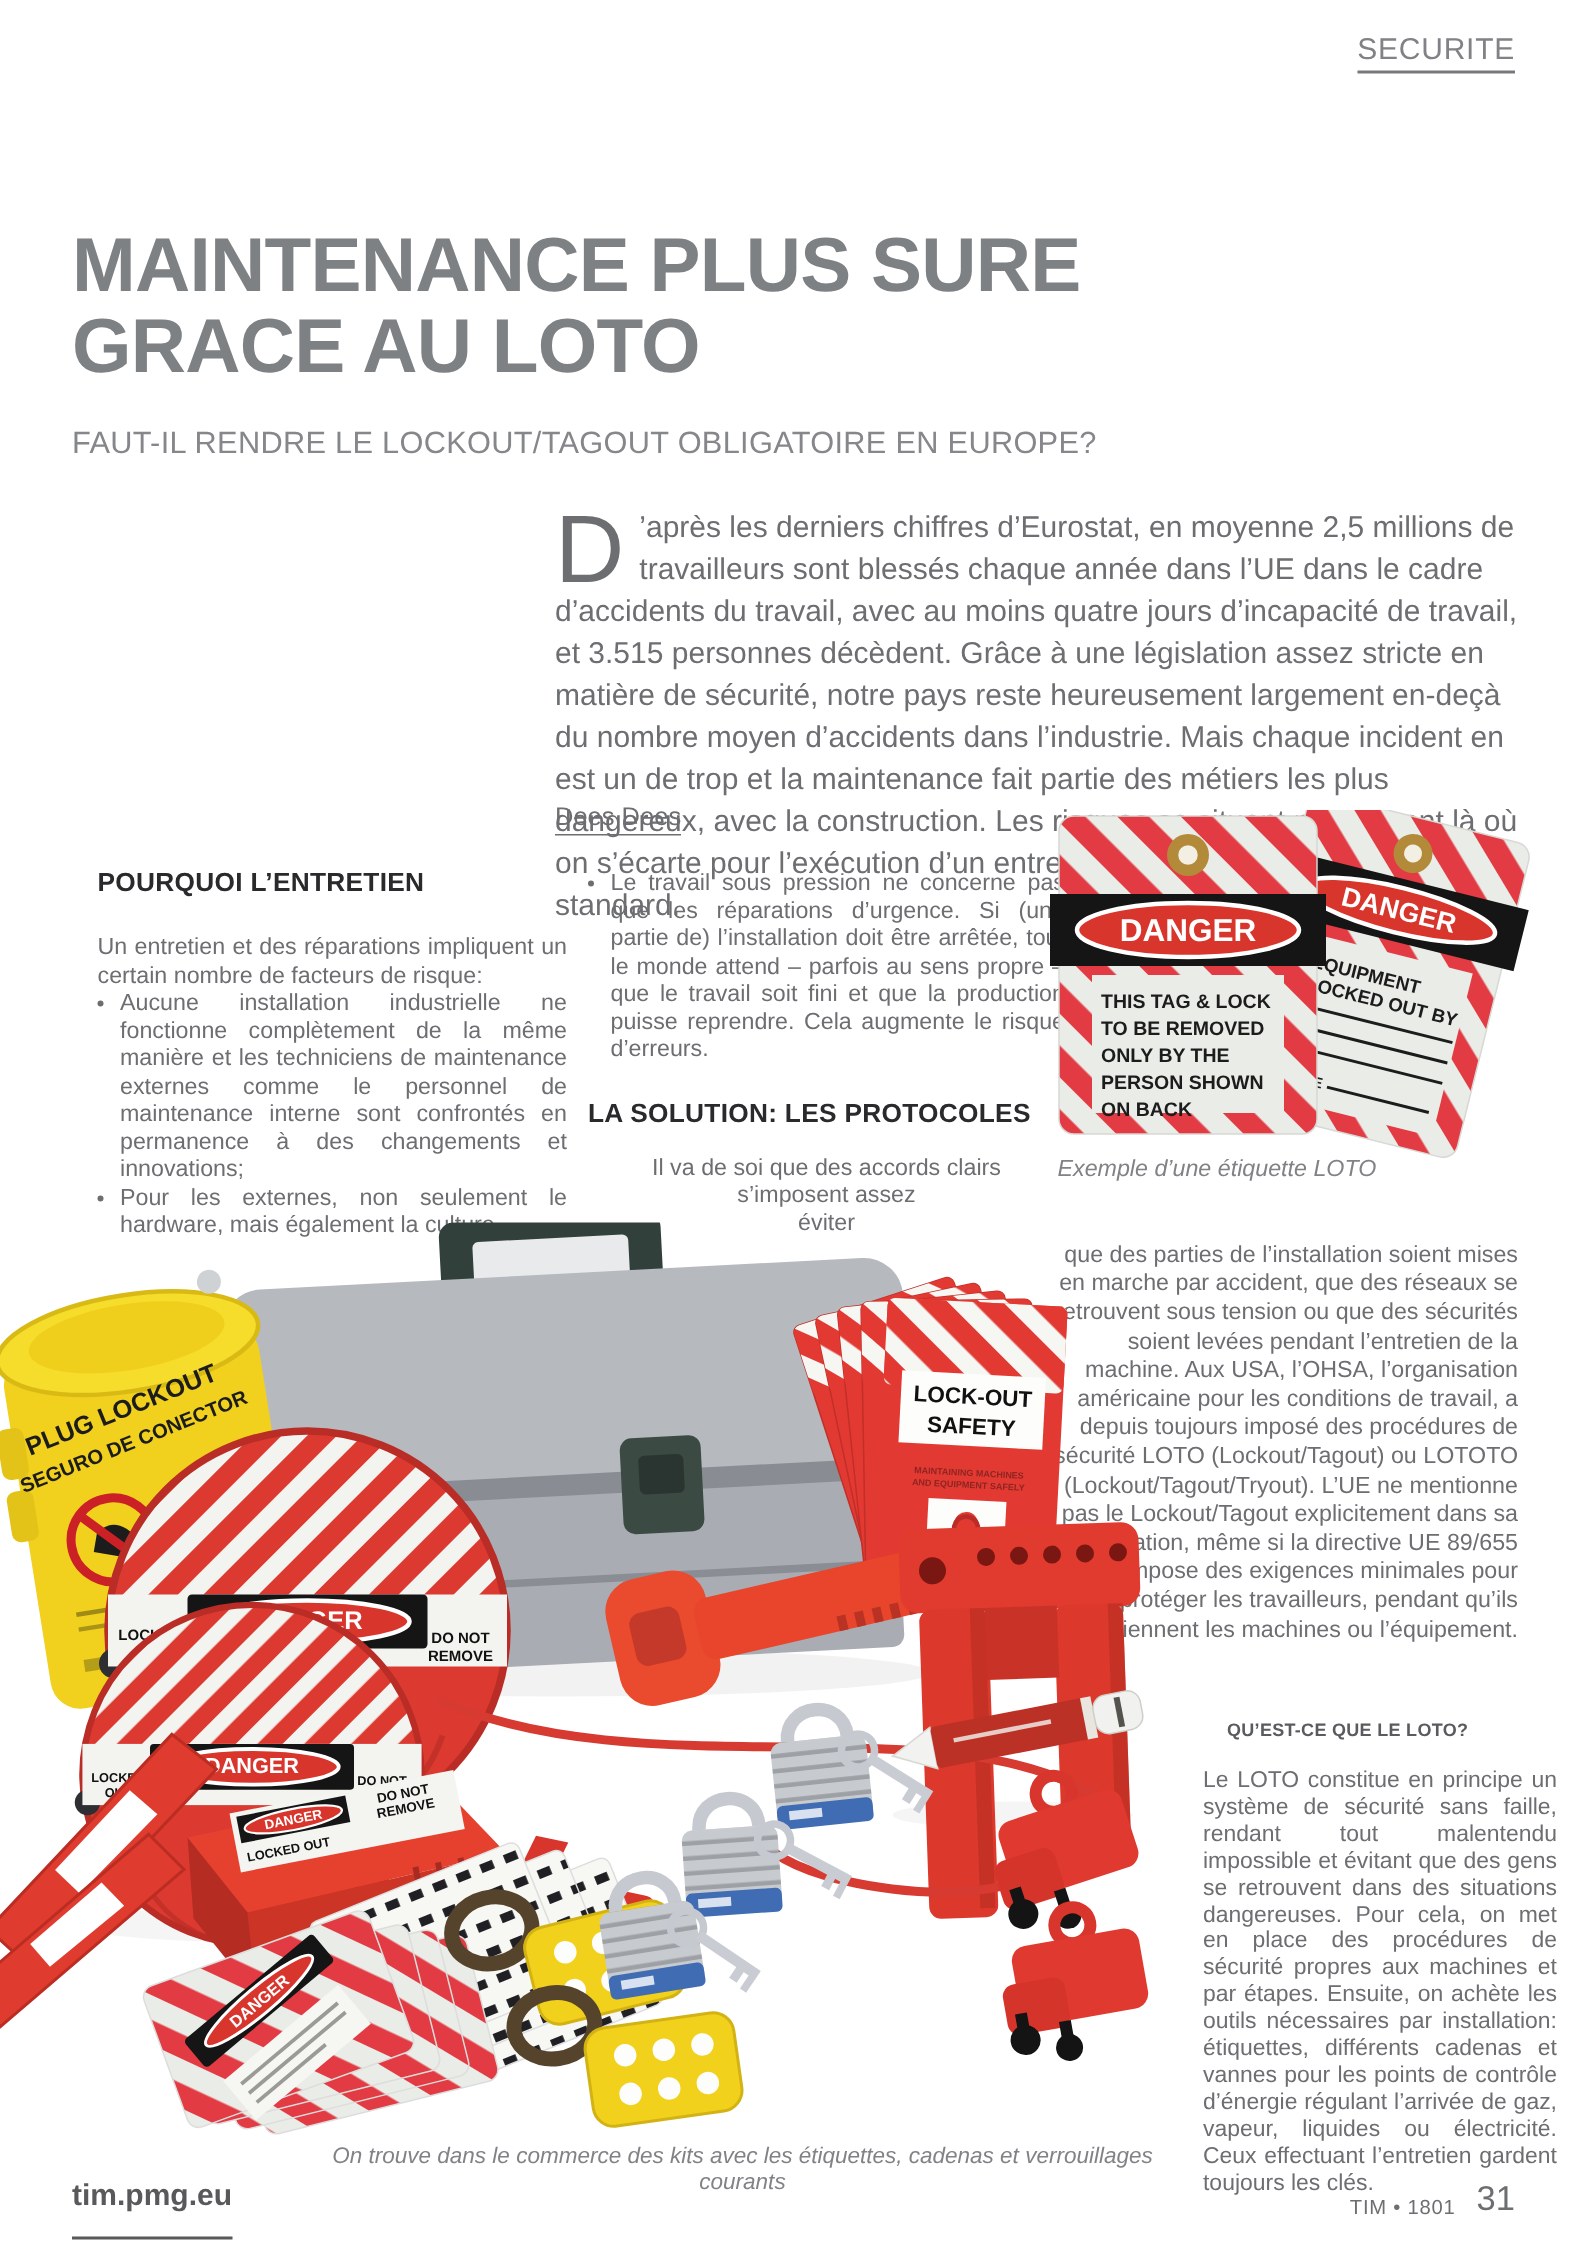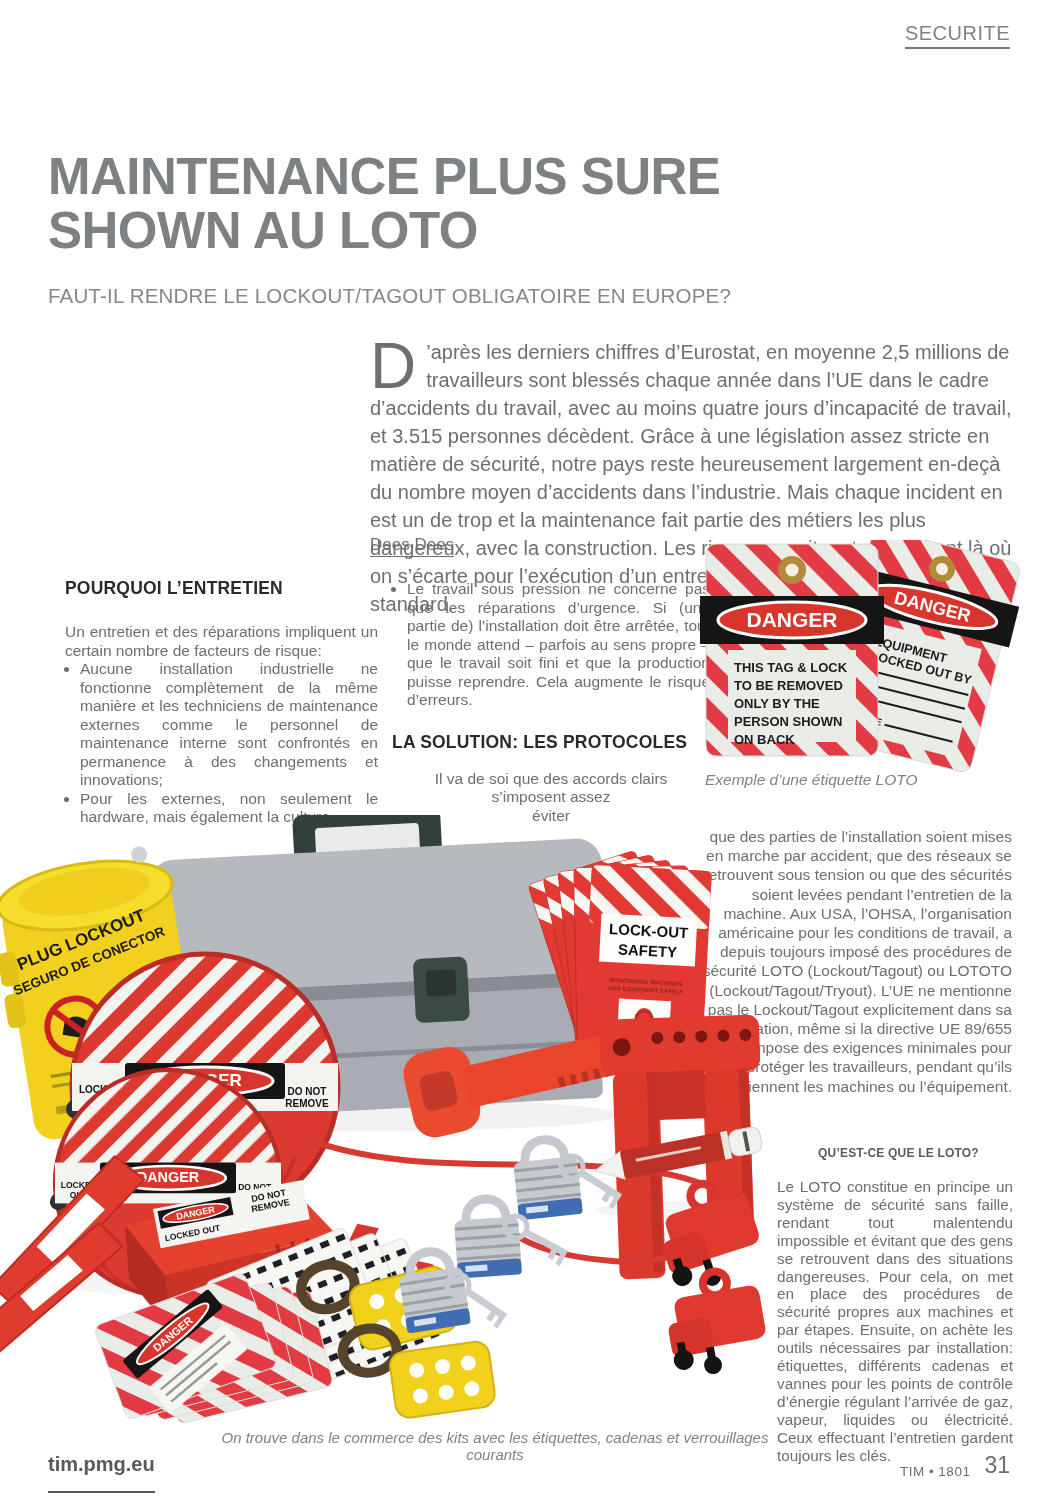--- a/index.html
+++ b/index.html
@@ -44,21 +44,21 @@
   .tags-caption {
     position:absolute; left:705px; top:771px; font-style:italic; font-size:15.5px; color:#808285;
   }
   .col-right-p1 {
     position:absolute; left:700px; top:827px; width:312px;
     font-size:15.5px; line-height:19.2px; text-align:right; color:#6d6e71;
   }
   .col-right-h { position:absolute; left:778px; top:1146px; width:240px;
     font-size:12px; font-weight:bold; color:#595b5e; letter-spacing:.2px;margin-left:40px; }
   .col-right-p2 {
-    position:absolute; left:777px; top:1178px; width:236px;
+    position:absolute; left:802px; top:1178px; width:236px;
     font-size:15.3px; line-height:17.9px; text-align:justify; color:#6d6e71;
   }
   .kit-fig { position:absolute; left:0px; top:815px; width:770px; height:625px; }
   .kit-caption {
     position:absolute; left:215px; top:1429px; width:560px; text-align:center;
     font-style:italic; font-size:15px; color:#808285;
   }
   .footer-site {
     position:absolute; left:48px; top:1453px; font-size:20px; font-weight:bold; color:#58595b;
     border-bottom:2px solid #58595b; padding-bottom:15px; text-decoration:none;
@@ -72,21 +72,21 @@
 </style>
 </head>
 <body>
 
 <div class="page">
 
   <div class="section-tag">SECURITE</div>
 
   <div class="title">
     <div>MAINTENANCE PLUS SURE</div>
-    <div>SHOWN AU LOTO</div>
+    <div>GRACE AU LOTO</div>
   </div>
 
   <div class="subtitle">FAUT-IL RENDRE LE LOCKOUT/TAGOUT OBLIGATOIRE EN EUROPE?</div>
 
   <p class="intro"><span class="dropcap">D</span><span>’après les derniers chiffres d’Eurostat, en moyenne 2,5 millions de travailleurs sont blessés chaque année dans l’UE dans le cadre d’accidents du travail, avec au moins quatre jours d’incapacité de travail, et 3.515 personnes décèdent. Grâce à une législation assez stricte en matière de sécurité, notre pays reste heureusement largement en-deçà du nombre moyen d’accidents dans l’industrie. Mais chaque incident en est un de trop et la maintenance fait partie des métiers les plus dangereux, avec la construction. Les risques se situent notamment là où on s’écarte pour l’exécution d’un entretien de la gestion d’entreprise standard.</span></p>
 
   <span class="author">Dees Dees</span>
 
   <div class="col col-left">
     <h3>

